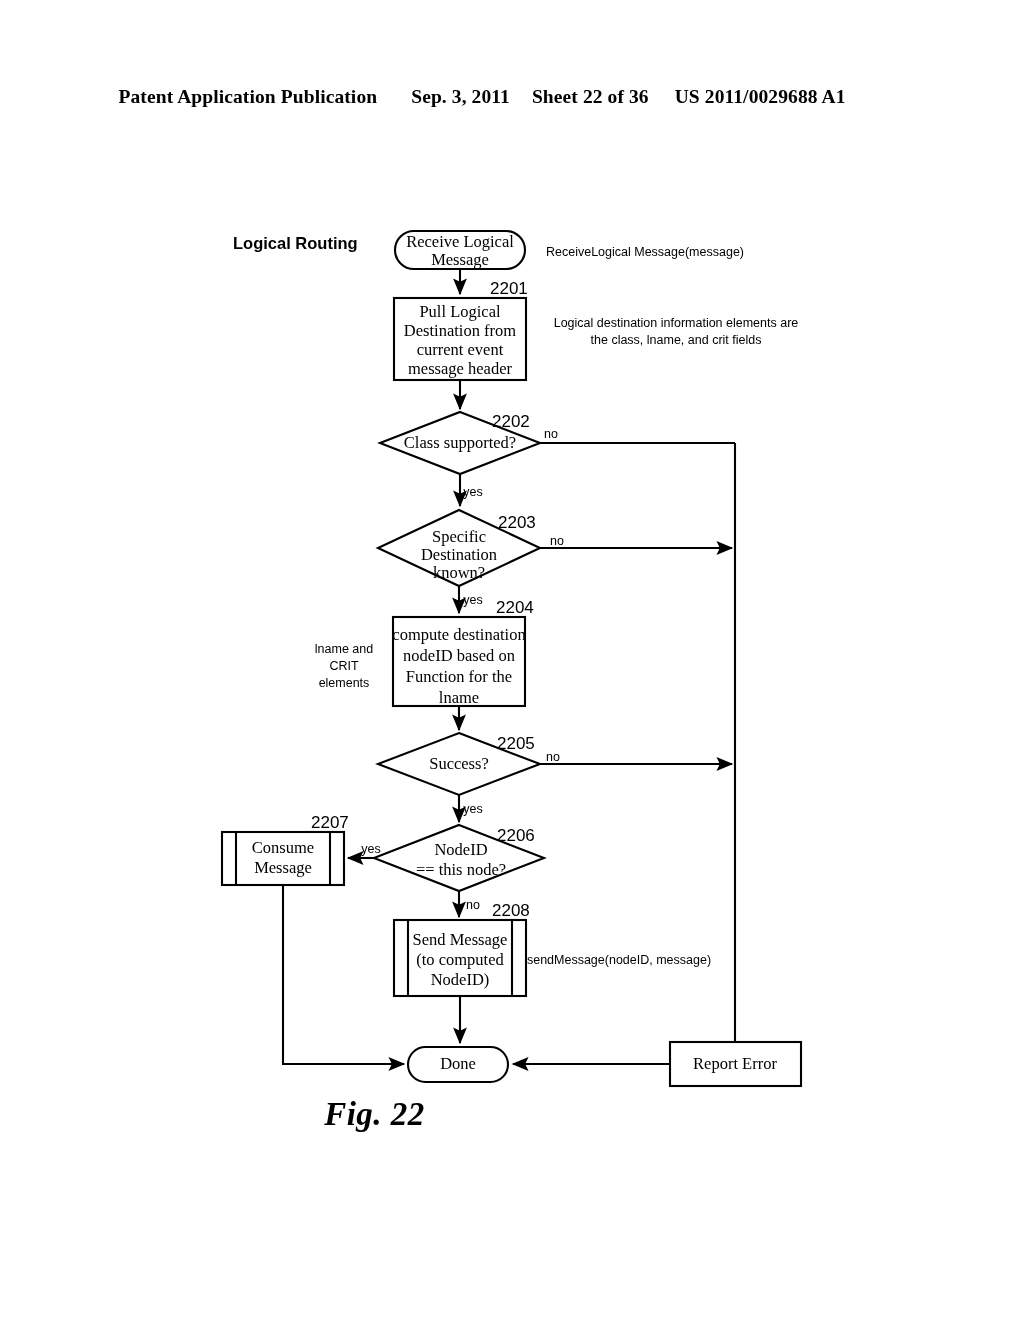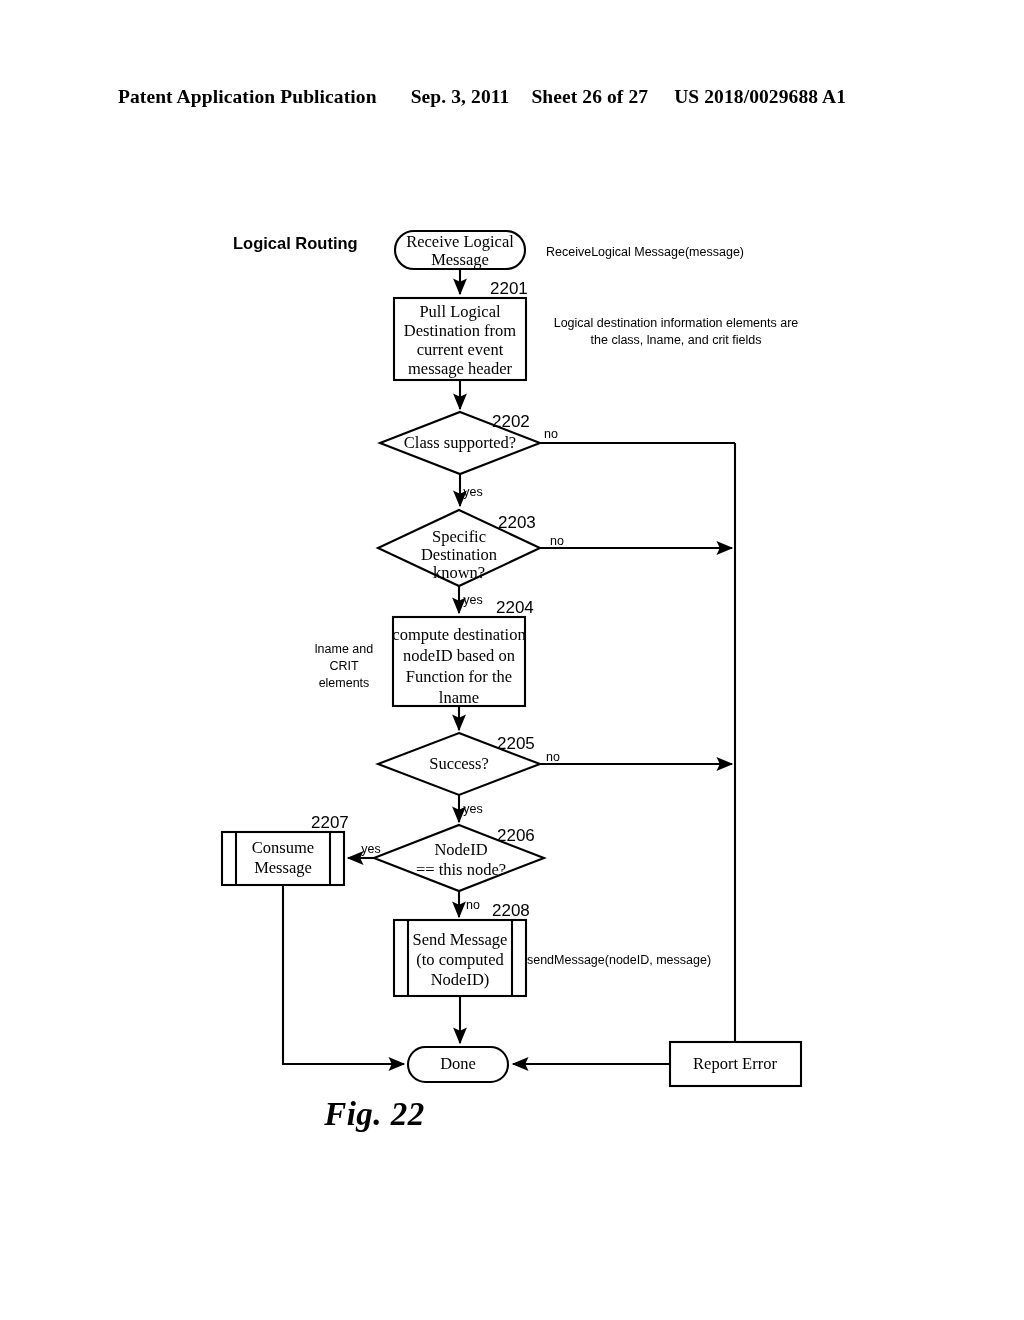--- a/index.html
+++ b/index.html
@@ -130,23 +130,23 @@
   }
 </style>
 </head>
 <body>
 
 <div class="page-header">
   <span class="seg">Patent Application Publication</span>
   <span class="gap-lg"></span>
   <span class="seg">Sep. 3, 2011</span>
   <span class="gap-md"></span>
-  <span class="seg">Sheet 26 of 27</span>
+  <span class="seg">Sheet 22 of 36</span>
   <span class="gap-sm"></span>
-  <span class="seg">US 2018/0029688 A1</span>
+  <span class="seg">US 2011/0029688 A1</span>
 </div>
 
 <div class="figure-wrap">
 <svg class="flow" viewBox="0 0 1024 1320">
   <defs>
     <marker id="arrow" markerWidth="9" markerHeight="9" refX="7.4" refY="3.6" orient="auto" markerUnits="strokeWidth">
       <path d="M0,0.3 L8,3.6 L0,6.9 L1.6,3.6 Z" fill="#000000"></path>
     </marker>
   </defs>
 

